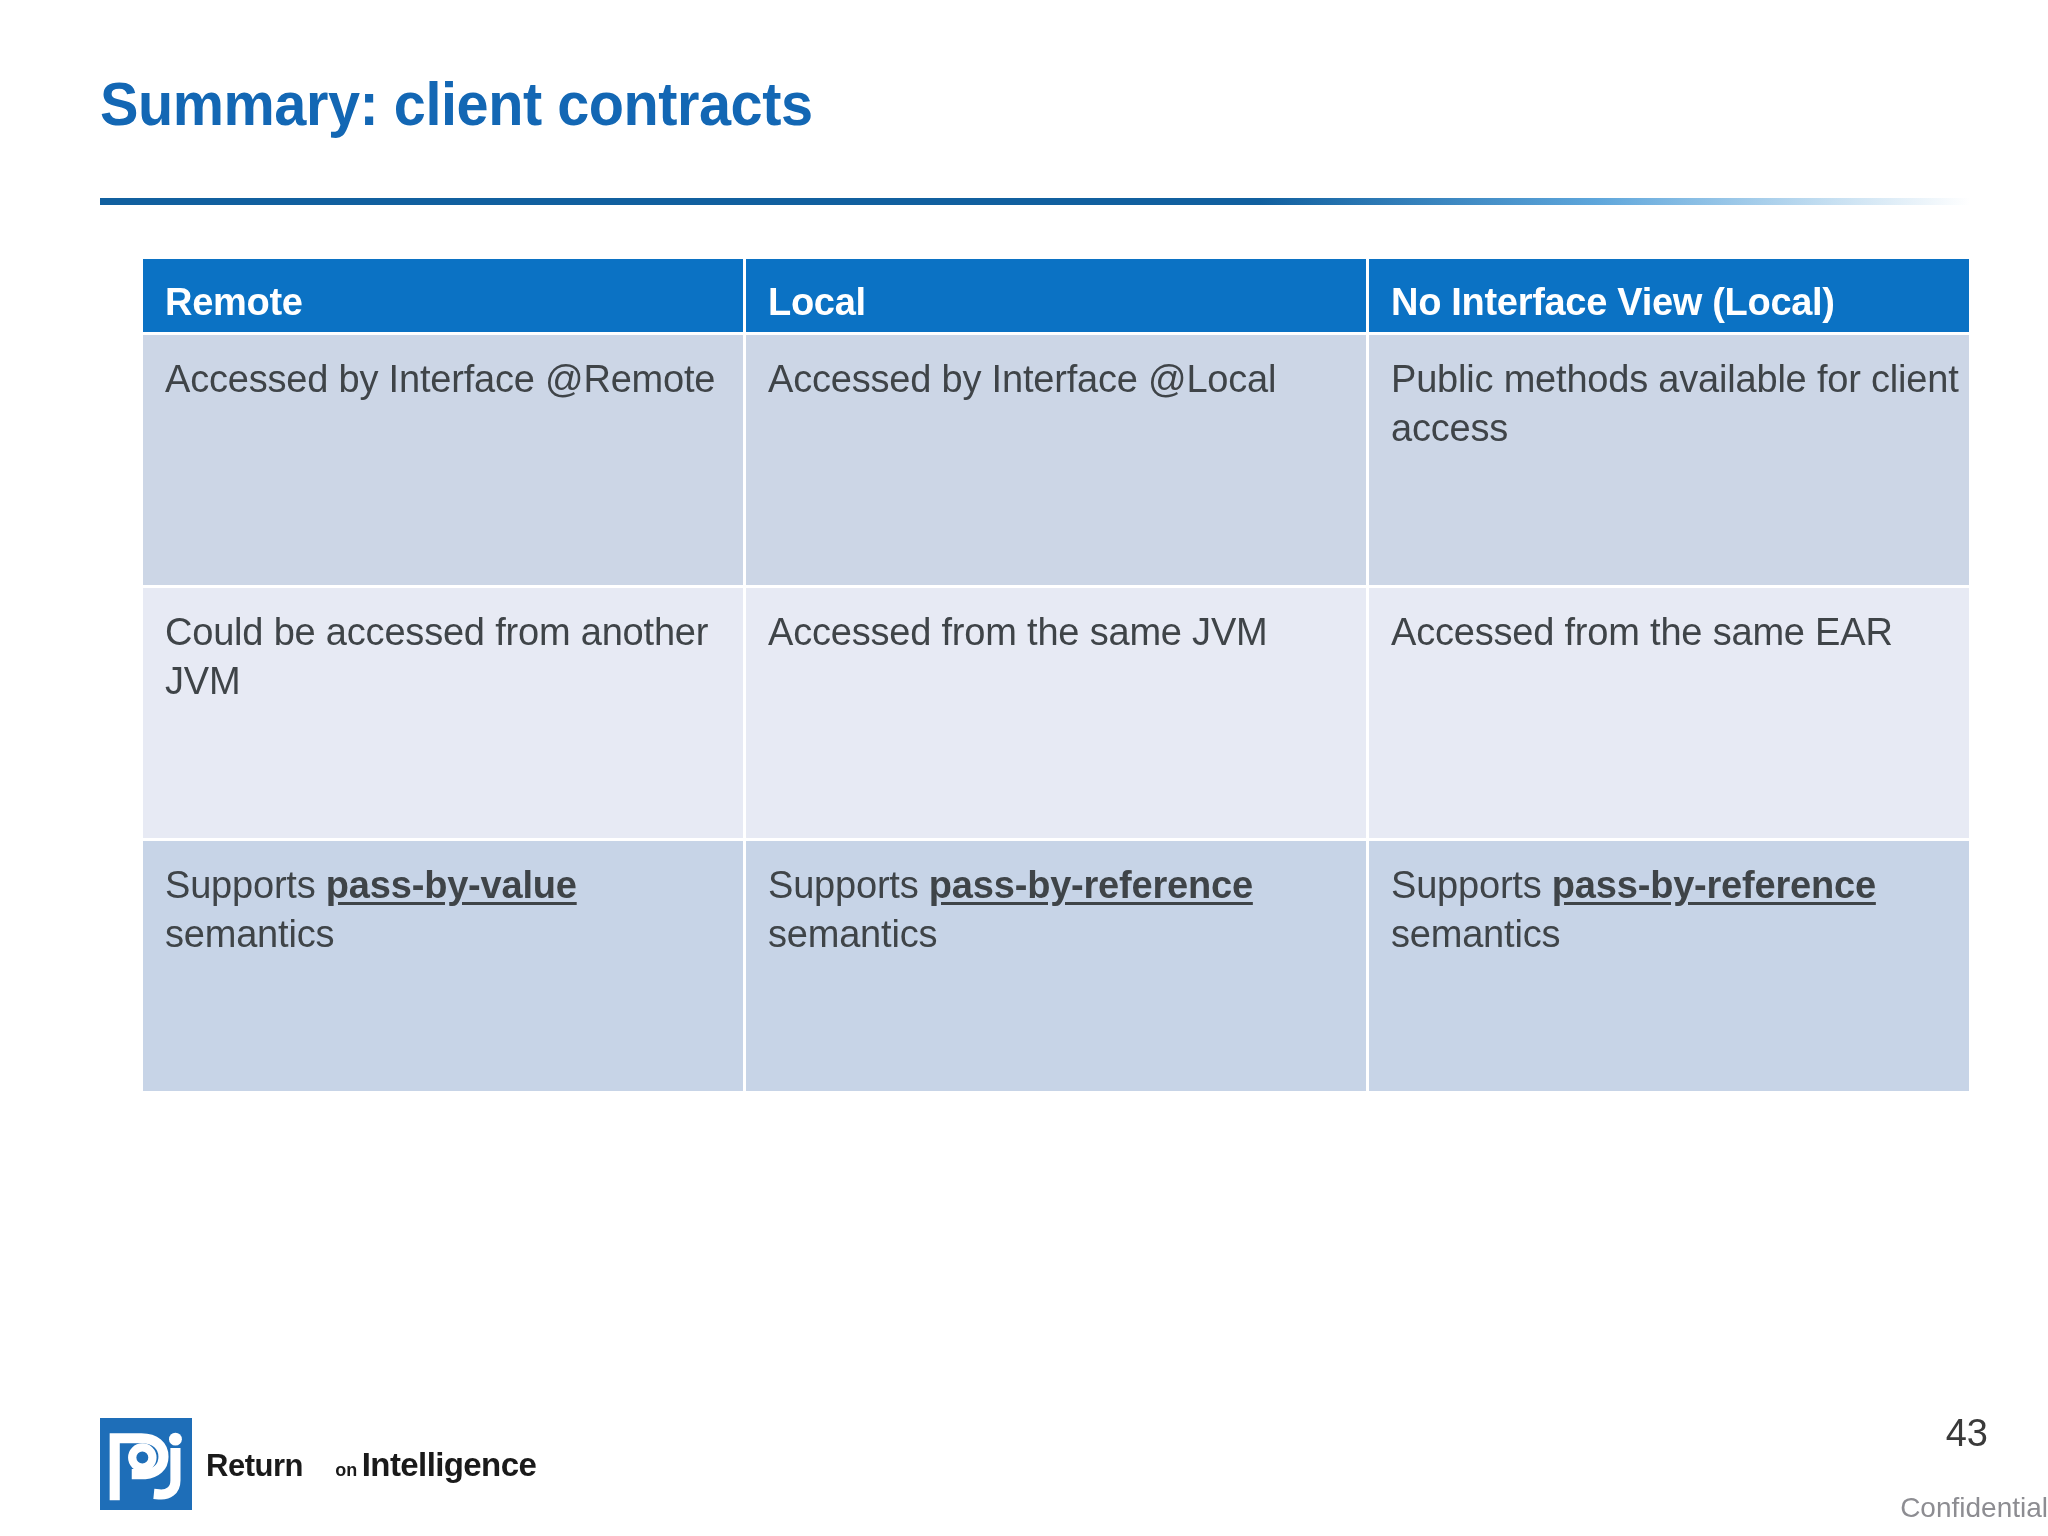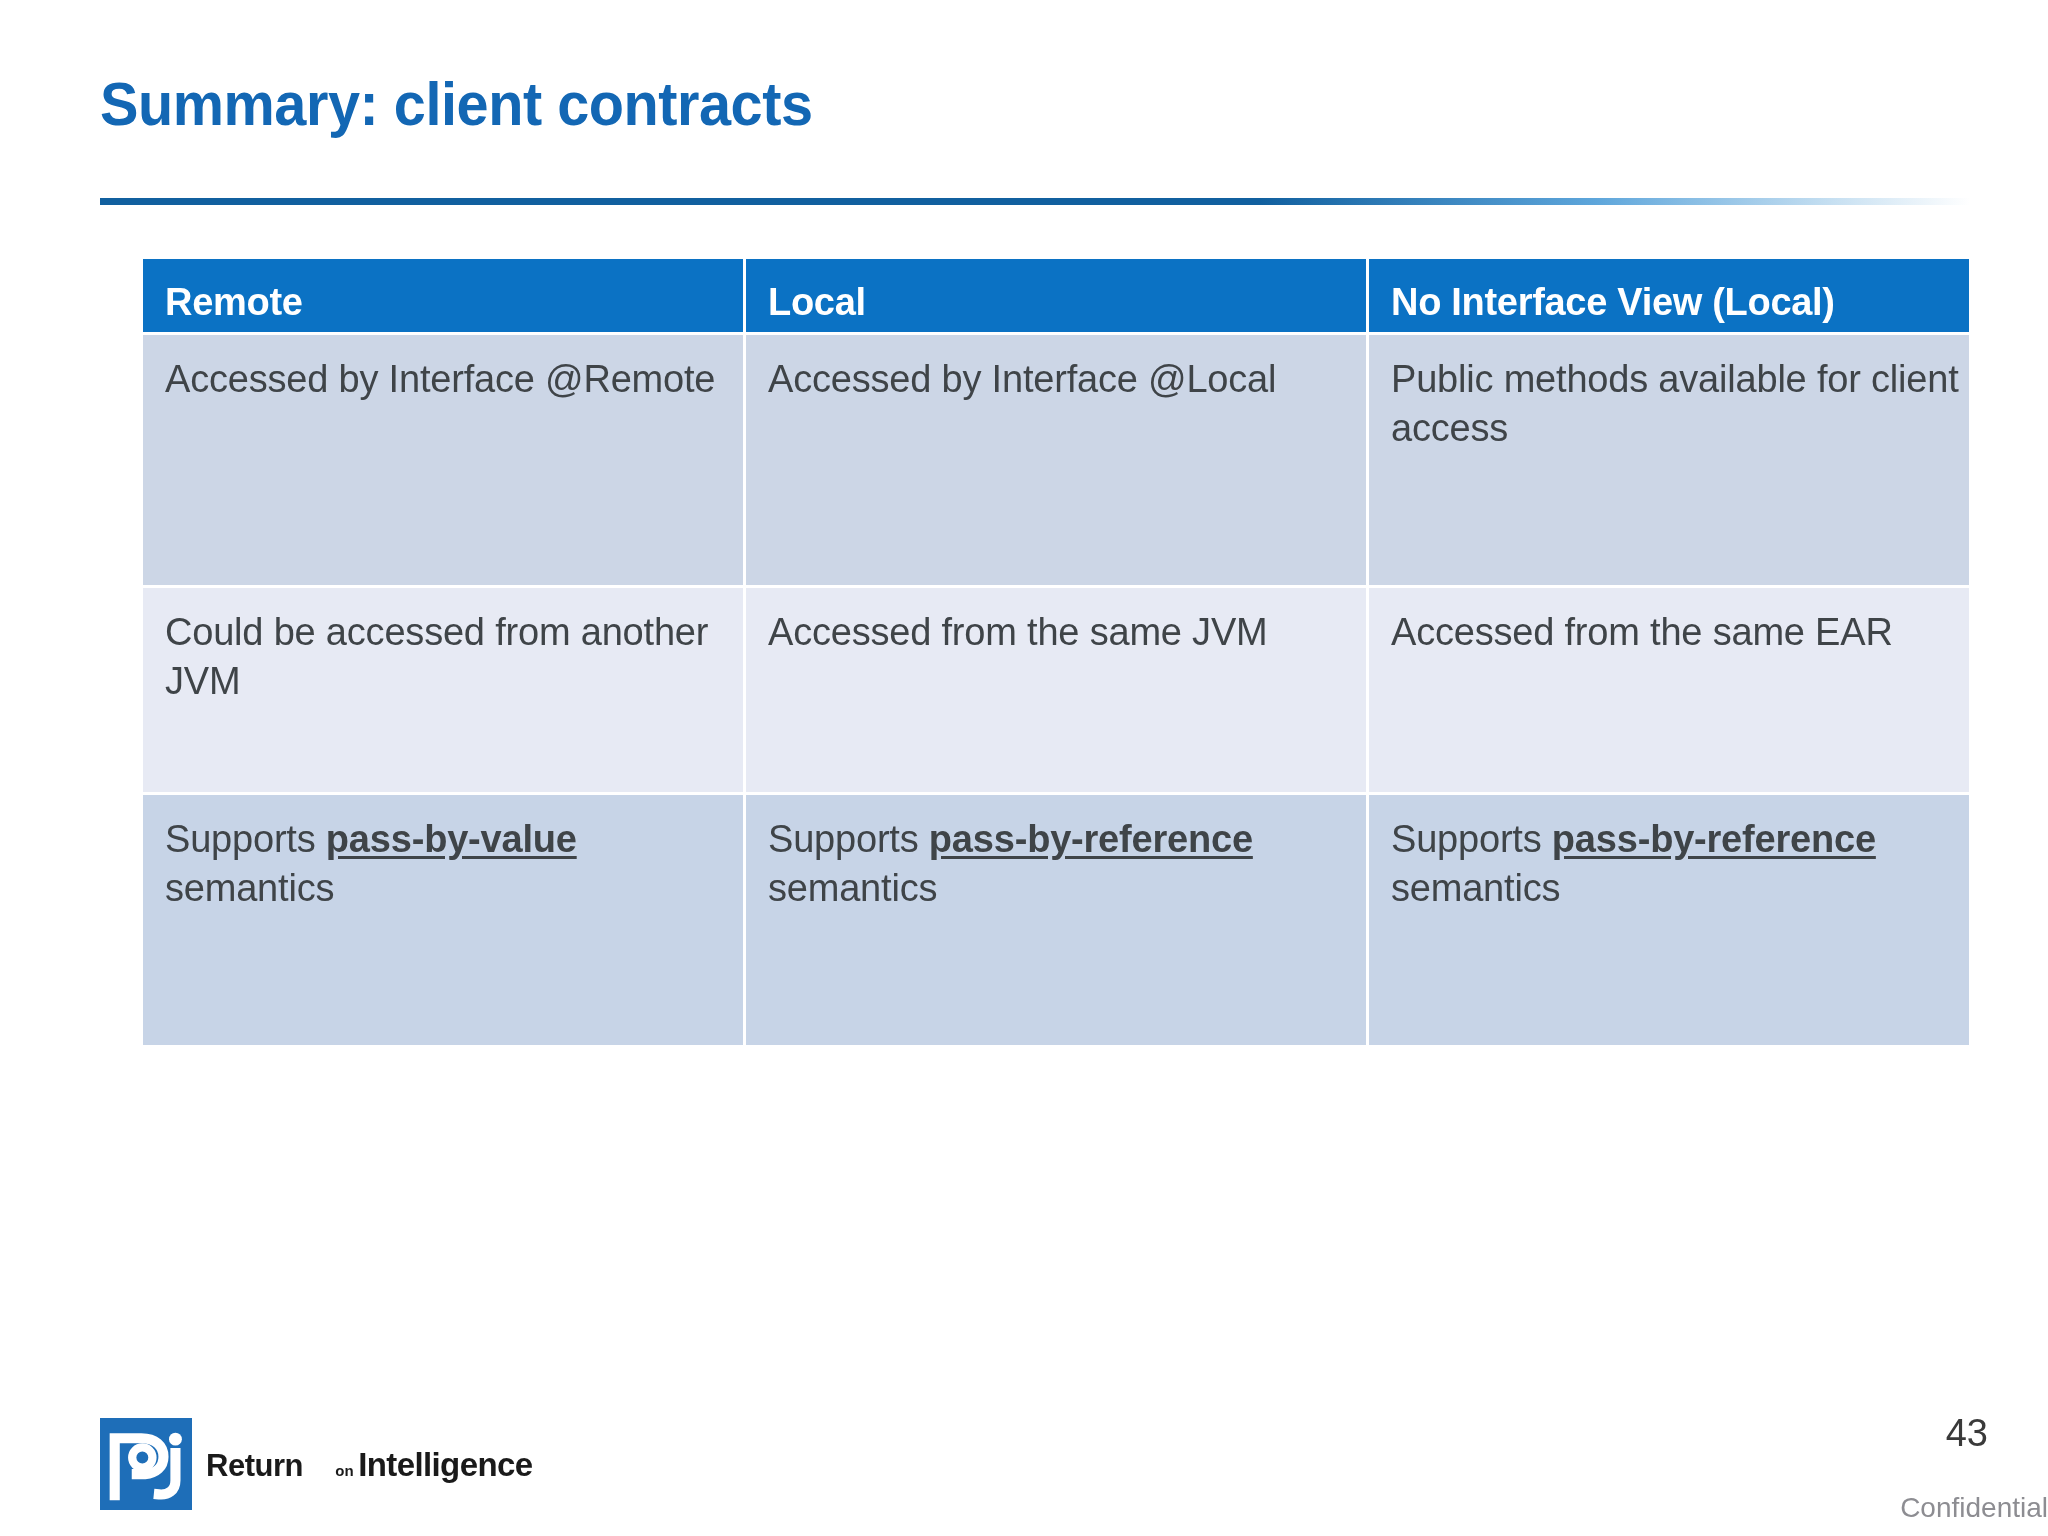--- a/index.html
+++ b/index.html
@@ -86,21 +86,21 @@
     vertical-align: top;
     font-size: 38px;
     color: #3f4448;
     padding: 20px 10px 20px 22px;
     line-height: 1.28;
     box-sizing: border-box;
     letter-spacing: -0.2px;
   }
 
   tr.band-dark td { background: #ccd6e6; height: 250px; }
-  tr.band-light td { background: #e7eaf4; height: 204px; }
+  tr.band-light td { background: #e7eaf4; height: 250px; }
   tr.band-dark.row-3 td { background: #c7d4e7; }
   tr.band-light.row-4 td { background: #e8eaf4; height: 220px; }
 
   .emph {
     font-weight: bold;
     text-decoration: underline;
     text-underline-offset: 4px;
   }
 
   
@@ -122,21 +122,21 @@
   }
 
   .logo-text {
     display: block;
     line-height: 1;
     color: #1a1a1a;
     font-weight: bold;
   }
   .logo-line1 { font-size: 31px; letter-spacing: -0.5px; }
   .logo-line2 {
-    font-size: 15px;
+    font-size: 18px;
     font-weight: bold;
     margin: 8px 0 3px 28px;
   }
   .logo-line3 { font-size: 33px; letter-spacing: -0.6px; }
 
   .footer-confidential {
     position: absolute;
     left: 0;
     right: 0;
     top: 1492px;

